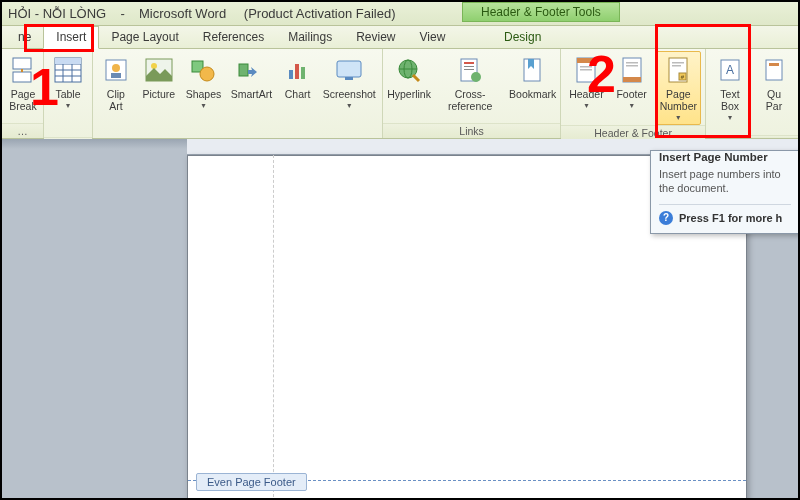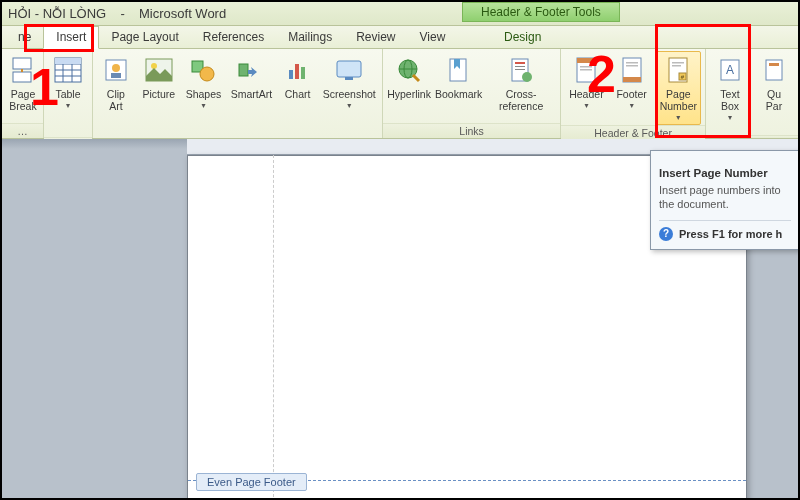--- a/index.html
+++ b/index.html
@@ -24,39 +24,40 @@
   .btn.narrow { min-width: 34px; }
   .btn.hl { background: linear-gradient(#fff3c8,#ffe38a); border: 1px solid #e9b94c; }
   
   .doc-area { position: absolute; top: 137px; left: 0; right: 0; bottom: 0; background: #b8c1cb; background: linear-gradient(#9aa5b2,#b8c1cb 10px); }
   .ruler { position: absolute; top: 0; left: 185px; right: 0; height: 16px; background: #e8ecf2; border-bottom: 1px solid #9aa5b2; }
   .page { position: absolute; top: 16px; left: 185px; width: 560px; bottom: -10px; background: #fff; border: 1px solid #7a828c; box-shadow: 2px 2px 6px rgba(0,0,0,0.25); }
   .page-margin { position: absolute; top: -1px; left: 85px; width: 0; bottom: 0; border-left: 1px dashed #ccc; }
   .footer-tab { position: absolute; bottom: 16px; left: 8px; background: #e4edf8; border: 1px solid #9bb4d4; border-radius: 2px; padding: 2px 10px; font-size: 11px; color: #3b5a88; }
   .footer-line { position: absolute; bottom: 26px; left: 0; right: 0; height: 0; border-top: 1px dashed #6a90c4; }
   
-  .tooltip { position: absolute; top: 148px; right: -2px; width: 150px; background: #f4f8fb; border: 1px solid #8a98a8; box-shadow: 2px 2px 5px rgba(0,0,0,0.25); font-size: 11px; color: #333; padding: 16px 8px 8px; }
+  .tooltip { position: absolute; top: 148px; right: -2px; width: 150px; background: #f4f8fb; border: 1px solid #8a98a8; box-shadow: 2px 2px 5px rgba(0,0,0,0.25); font-size: 11px; color: #333; padding: 0 8px 8px; }
   .tooltip .tt-title { font-weight: bold; margin-bottom: 4px; font-size: 11.5px; }
   .tooltip .tt-body { color: #555; margin-bottom: 8px; line-height: 1.3; }
   .tooltip .tt-help { display: flex; align-items: center; gap: 6px; border-top: 1px solid #cfd7e0; padding-top: 6px; font-weight: bold; color: #333; }
   .tooltip .tt-help .qm { width: 14px; height: 14px; border-radius: 50%; background: #3b7dd8; color: #fff; font-size: 10px; display: flex; align-items: center; justify-content: center; }
   
   .anno-box { position: absolute; border: 3px solid #ff0000; pointer-events: none; }
   .anno-num { position: absolute; color: #ff0000; font-weight: bold; font-size: 52px; font-family: Arial, sans-serif; pointer-events: none; }
   
   svg { display: block; }
 </style>
 </head>
 <body>
 
 <div class="title-bar">
   <span>HỎI  -  NỖI LÒNG</span>
   <span>&nbsp;&nbsp;-&nbsp;&nbsp;</span>
   <span>Microsoft Word</span>
   <span>&nbsp;</span>
+  <span>(Product Activation Failed)</span>
   <div class="contextual">Header &amp; Footer Tools</div>
 </div>
 
 <div class="tabs-row">
   <div class="tab">ne</div>
   <div class="tab active">Insert</div>
   <div class="tab">Page Layout</div>
   <div class="tab">References</div>
   <div class="tab">Mailings</div>
   <div class="tab">Review</div>
@@ -173,39 +174,39 @@
               <circle cx="13" cy="12" r="9" fill="#6fb36f" stroke="#3a8a3a"></circle>
               <ellipse cx="13" cy="12" rx="4" ry="9" fill="none" stroke="#3a8a3a"></ellipse>
               <path d="M4 12h18" stroke="#3a8a3a"></path>
               <path d="M18 18l6 6" stroke="#c48a1a" stroke-width="3"></path>
             </svg>
           </div>
         <div class="lbl">Hyperlink</div>
       </div>
       <div class="btn">
         <div class="ic">
-            <svg width="22" height="26">
-              <rect x="2" y="2" width="16" height="22" fill="#fff" stroke="#6a8ab4"></rect>
-              <path d="M6 2v10l3-3 3 3V2" fill="#5aa0d0"></path>
-            </svg>
-          </div>
-        <div class="lbl">Bookmark</div>
-      </div>
-      <div class="btn">
-        <div class="ic">
             <svg width="24" height="26">
               <rect x="3" y="2" width="16" height="22" fill="#fff" stroke="#6a8ab4"></rect>
               <rect x="6" y="5" width="10" height="2" fill="#d4584a"></rect>
               <rect x="6" y="9" width="10" height="1" fill="#888"></rect>
               <rect x="6" y="12" width="10" height="1" fill="#888"></rect>
               <circle cx="18" cy="20" r="5" fill="#6fb36f"></circle>
             </svg>
           </div>
         <div class="lbl">Cross-reference</div>
       </div>
+      <div class="btn">
+        <div class="ic">
+            <svg width="22" height="26">
+              <rect x="2" y="2" width="16" height="22" fill="#fff" stroke="#6a8ab4"></rect>
+              <path d="M6 2v10l3-3 3 3V2" fill="#5aa0d0"></path>
+            </svg>
+          </div>
+        <div class="lbl">Bookmark</div>
+      </div>
     </div>
     <div class="group-label">Links</div>
   </div>
 
   <div class="group" style="width:158px;">
     <div class="group-body">
       <div class="btn">
         <div class="ic">
             <svg width="24" height="28">
               <rect x="3" y="2" width="18" height="24" fill="#fff" stroke="#6a8ab4"></rect>

